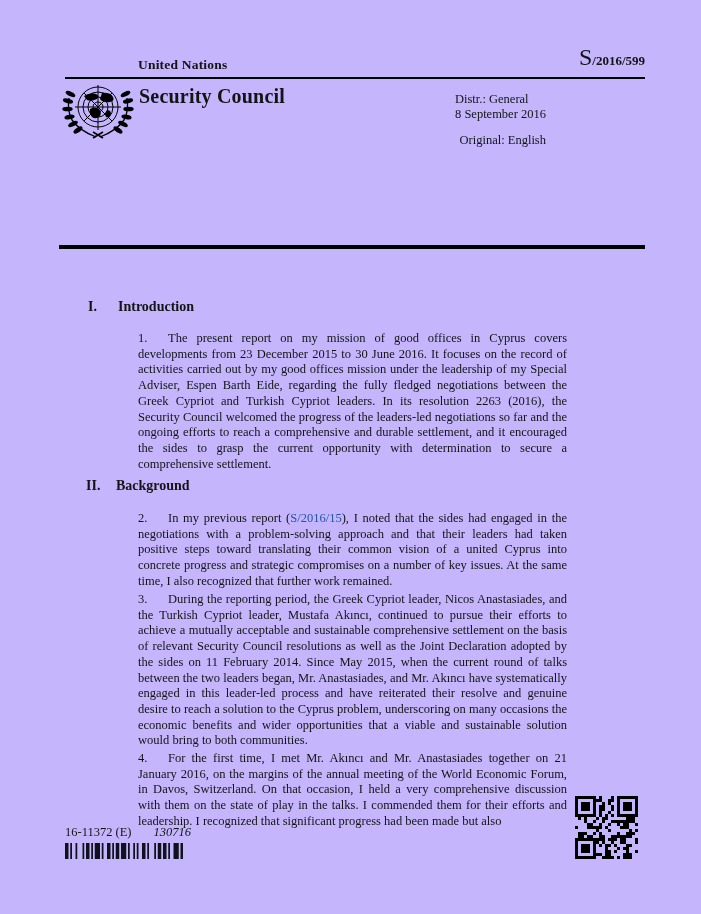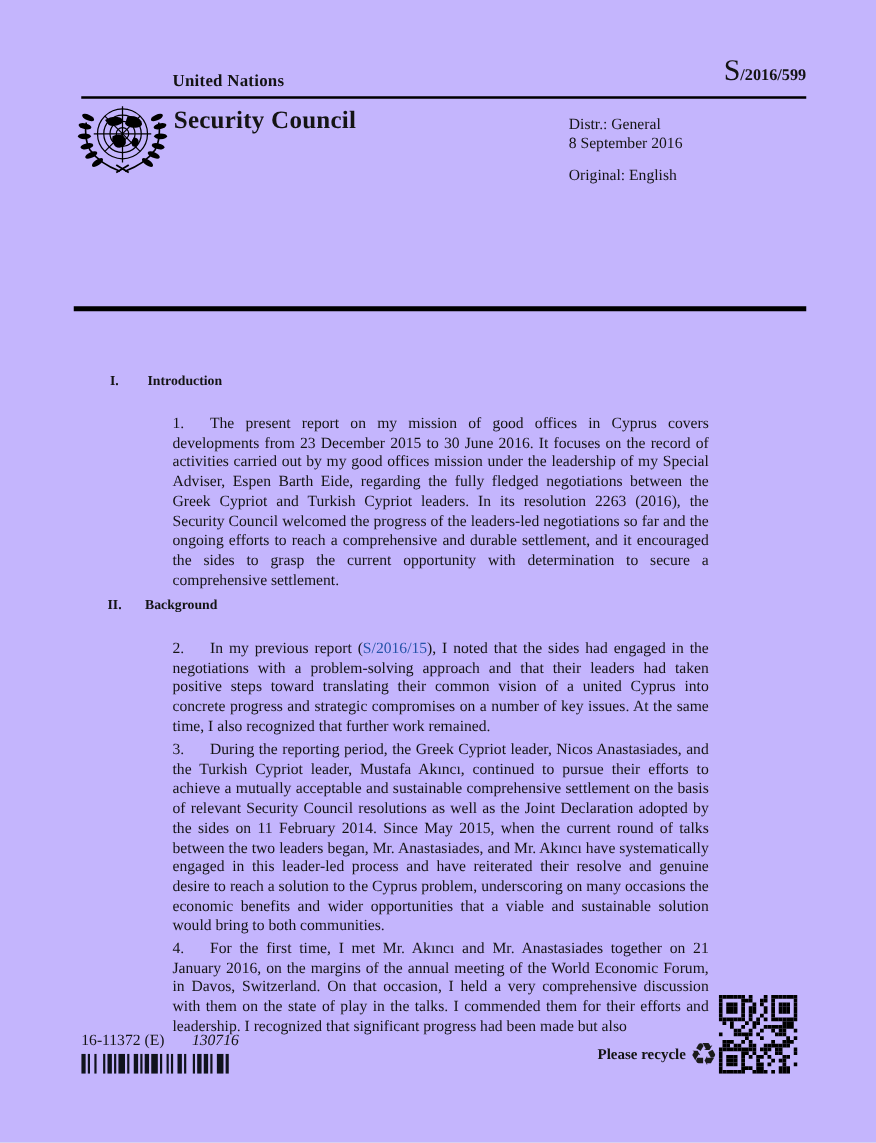--- a/index.html
+++ b/index.html
@@ -28,32 +28,32 @@
   }
   .emblem{position:absolute;left:62px;top:82px;}
   .organ-title{
     position:absolute;left:139px;top:85px;
     font-size:20px;font-weight:bold;letter-spacing:.2px;
   }
   .distr-block{
     position:absolute;left:455px;top:92px;
     font-size:12.5px;line-height:15px;
   }
-  .distr-block .orig{margin-top:11px;}
+  .distr-block .orig{margin-top:11px;text-align:right;}
   
   .rule-thick{
     position:absolute;left:59px;top:245px;width:586px;height:4px;background:#000;
   }
   .report-title{
     position:absolute;left:138px;top:255px;width:430px;
     font-size:14.5px;font-weight:bold;line-height:19px;
   }
   .section-heading{
     position:absolute;
-    font-size:11px;font-weight:bold;
+    font-size:14px;font-weight:bold;
   }
   .section-heading .roman{display:inline-block;width:30px;}
   .h-intro{left:88px;top:299px;}
   .h-back{left:86px;top:478px;}
   
   .para{
     position:absolute;left:138px;width:429px;
     font-size:12.5px;line-height:15.7px;
     text-align:justify;
   }
@@ -193,24 +193,20 @@
         <rect x="77.00" y="0" width="3.50" height="16" fill="#10131d"></rect>
         <rect x="82.25" y="0" width="1.75" height="16" fill="#10131d"></rect>
         <rect x="89.25" y="0" width="1.75" height="16" fill="#10131d"></rect>
         <rect x="92.75" y="0" width="3.50" height="16" fill="#10131d"></rect>
         <rect x="98.00" y="0" width="3.50" height="16" fill="#10131d"></rect>
         <rect x="103.25" y="0" width="1.75" height="16" fill="#10131d"></rect>
         <rect x="108.50" y="0" width="5.25" height="16" fill="#10131d"></rect>
         <rect x="115.50" y="0" width="3.50" height="16" fill="#10131d"></rect>
       </svg></div>
 
-  <div class="recycle-wrap">
-    <span class="recycle-text">Please recycle</span>
-    <span class="recycle-glyph">♻</span>
-  </div>
 
   <div class="qr" id="qr"><svg width="63" height="63" fill="#000" xmlns="http://www.w3.org/2000/svg">
         <rect x="0" y="0" width="3" height="3"></rect>
         <rect x="3" y="0" width="3" height="3"></rect>
         <rect x="6" y="0" width="3" height="3"></rect>
         <rect x="9" y="0" width="3" height="3"></rect>
         <rect x="12" y="0" width="3" height="3"></rect>
         <rect x="15" y="0" width="3" height="3"></rect>
         <rect x="18" y="0" width="3" height="3"></rect>
         <rect x="24" y="0" width="3" height="3"></rect>

